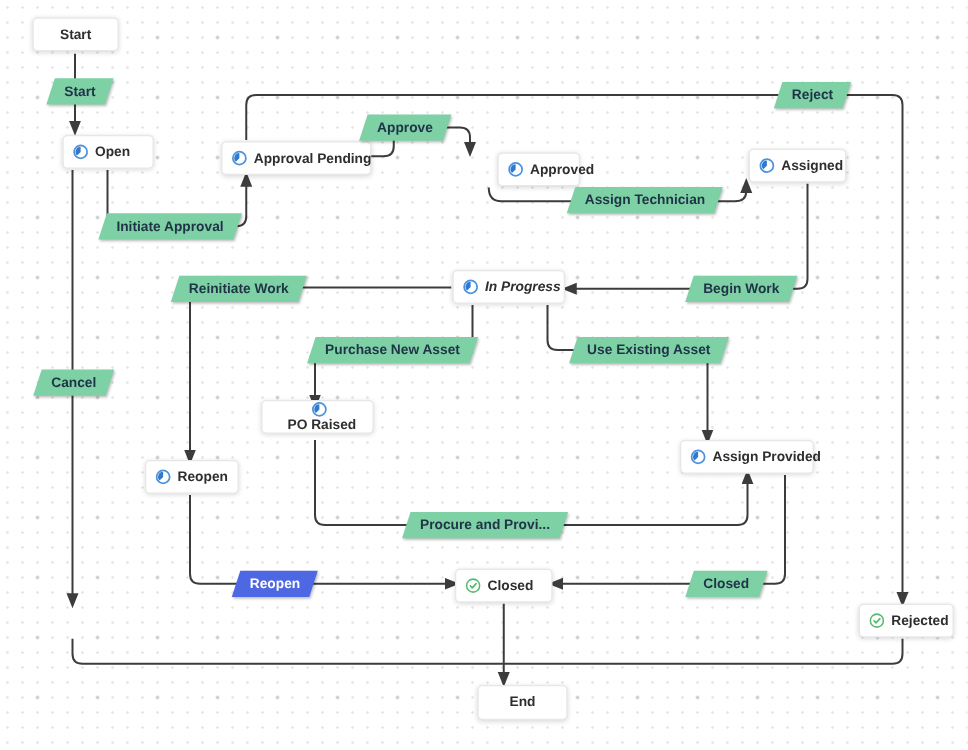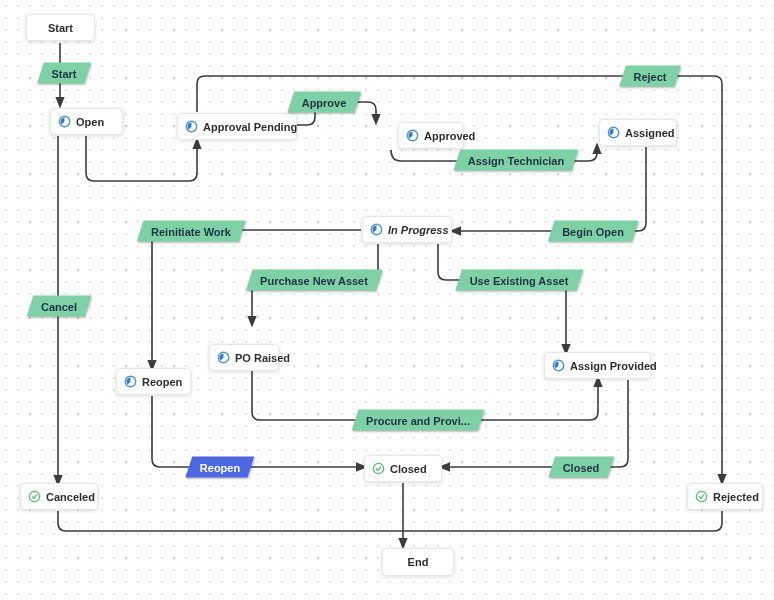--- a/index.html
+++ b/index.html
@@ -106,21 +106,21 @@
     </div>
     <div class="node" style="left: 362px; top: 216px; width: 90px; height: 27px; font-style: italic;">
       <span class="sicon">
         <svg width="13" height="13" viewBox="0 0 14 14">
           <circle cx="7" cy="7" r="5.6" fill="#fff" stroke="#4b93de" stroke-width="1.5"></circle>
           <path d="M7 7 L7 2.6 A4.4 4.4 0 0 0 3.9 10.1 Z" fill="#3178cf"></path>
         </svg>
       </span>
       <span>In Progress</span>
     </div>
-    <div class="node" style="left: 209px; top: 344px; width: 70px; height: 27px;">
+    <div class="node" style="left: 209px; top: 320px; width: 90px; height: 27px; flex-direction: column;">
       <span class="sicon">
         <svg width="13" height="13" viewBox="0 0 14 14">
           <circle cx="7" cy="7" r="5.6" fill="#fff" stroke="#4b93de" stroke-width="1.5"></circle>
           <path d="M7 7 L7 2.6 A4.4 4.4 0 0 0 3.9 10.1 Z" fill="#3178cf"></path>
         </svg>
       </span>
       <span>PO Raised</span>
     </div>
     <div class="node" style="left: 544px; top: 352px; width: 107px; height: 27px;">
       <span class="sicon">
@@ -142,78 +142,73 @@
     </div>
     <div class="node" style="left: 364px; top: 455px; width: 78px; height: 27px;">
       <span class="sicon">
         <svg width="13" height="13" viewBox="0 0 14 14">
           <circle cx="7" cy="7" r="5.6" fill="#fff" stroke="#58ba71" stroke-width="1.3"></circle>
           <path d="M4.6 7.2 L6.3 8.9 L9.6 5.3" stroke="#58ba71" stroke-width="1.4" fill="none" stroke-linecap="round" stroke-linejoin="round"></path>
         </svg>
       </span>
       <span>Closed</span>
     </div>
-    <div class="node" style="left: 20px; top: 483px; width: 78px; height: 27px;">
+    <div class="node" style="left: 687px; top: 483px; width: 76px; height: 27px;">
       <span class="sicon">
         <svg width="13" height="13" viewBox="0 0 14 14">
           <circle cx="7" cy="7" r="5.6" fill="#fff" stroke="#58ba71" stroke-width="1.3"></circle>
           <path d="M4.6 7.2 L6.3 8.9 L9.6 5.3" stroke="#58ba71" stroke-width="1.4" fill="none" stroke-linecap="round" stroke-linejoin="round"></path>
         </svg>
       </span>
-      <span>Canceled</span>
-    </div>
-    <div class="node" style="left: 687px; top: 483px; width: 76px; height: 27px;">
-      <span class="sicon">
-        <svg width="13" height="13" viewBox="0 0 14 14">
-          <circle cx="7" cy="7" r="5.6" fill="#fff" stroke="#58ba71" stroke-width="1.3"></circle>
-          <path d="M4.6 7.2 L6.3 8.9 L9.6 5.3" stroke="#58ba71" stroke-width="1.4" fill="none" stroke-linecap="round" stroke-linejoin="round"></path>
-        </svg>
-      </span>
       <span>Rejected</span>
     </div>
     <div class="node plain" style="left: 369px; top: 548px; width: 72px; height: 28px; margin-left: 13px;">
       <span>End</span>
     </div>
     <div class="tlabel" style="left: 64px; top: 73px;">
       <span class="tbg"></span>
       <span class="ttext">Start</span>
     </div>
     <div class="tlabel" style="left: 324px; top: 102px; text-align: center;">
       <span class="tbg"></span>
       <span class="ttext">Approve</span>
     </div>
     <div class="tlabel" style="left: 650px; top: 76px;">
       <span class="tbg"></span>
       <span class="ttext">Reject</span>
     </div>
+    <div class="tlabel" style="left: 136px; top: 181px;">
+      <span class="tbg"></span>
+      <span class="ttext">Initiate Approval</span>
+    </div>
     <div class="tlabel" style="left: 516px; top: 160px;">
       <span class="tbg"></span>
       <span class="ttext">Assign Technician</span>
     </div>
     <div class="tlabel" style="left: 191px; top: 231px;">
       <span class="tbg"></span>
       <span class="ttext">Reinitiate Work</span>
     </div>
     <div class="tlabel" style="left: 593px; top: 231px;">
       <span class="tbg"></span>
-      <span class="ttext">Begin Open</span>
+      <span class="ttext">Begin Work</span>
     </div>
     <div class="tlabel" style="left: 314px; top: 280px;">
       <span class="tbg"></span>
       <span class="ttext">Purchase New Asset</span>
     </div>
     <div class="tlabel" style="left: 519px; top: 280px;">
       <span class="tbg"></span>
       <span class="ttext">Use Existing Asset</span>
     </div>
     <div class="tlabel" style="left: 59px; top: 306px;">
       <span class="tbg"></span>
       <span class="ttext">Cancel</span>
     </div>
-    <div class="tlabel" style="left: 418px; top: 420px; text-align: center;">
+    <div class="tlabel" style="left: 388px; top: 420px; text-align: center;">
       <span class="tbg"></span>
       <span class="ttext">Procure and Provi...</span>
     </div>
     <div class="tlabel blue" style="left: 220px; top: 467px;">
       <span class="tbg"></span>
       <span class="ttext">Reopen</span>
     </div>
     <div class="tlabel" style="left: 581px; top: 467px;">
       <span class="tbg"></span>
       <span class="ttext">Closed</span>

